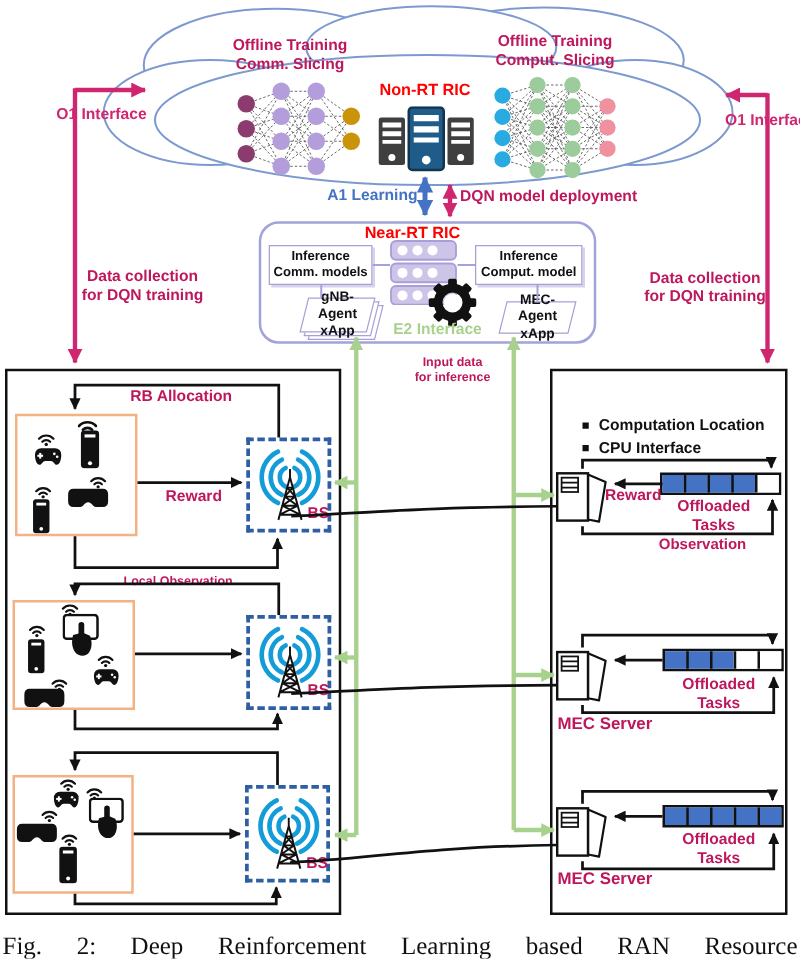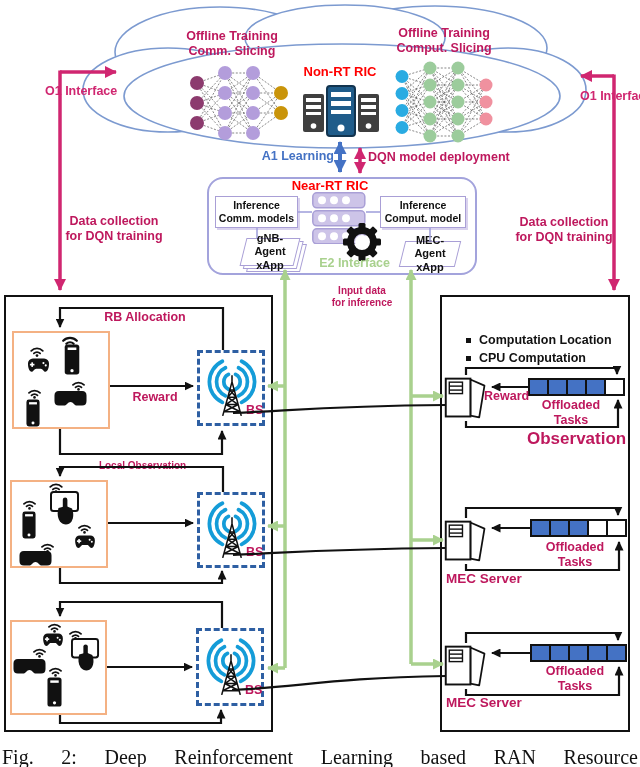--- a/index.html
+++ b/index.html
@@ -4,21 +4,21 @@
 <style>
   html,body{margin:0;padding:0;background:#fff;}
   #stage{position:relative;width:640px;height:767px;background:#fff;overflow:hidden;
          font-family:"Liberation Sans",sans-serif;color:#111;}
   svg.abs{position:absolute;pointer-events:none;}
   .lbl{position:absolute;font-weight:700;line-height:1.16;white-space:pre-line;text-align:center;color:#be185d;}
   .nowrap{white-space:nowrap;text-align:left;}
   .red{color:var(--red-title,#FF0000);}
   .magenta{color:var(--magenta-interface,#D02670);margin-top:33px;}
   .blue{color:var(--blue-a1,#4472C4);}
-  .green{color:var(--green-e2,#A9D18E);text-align:right;}
+  .green{color:var(--green-e2,#A9D18E);}
   .box{position:absolute;box-sizing:border-box;}
   .bigbox{border:2.5px solid #111;background:transparent;}
   .orangebox{border:2.5px solid var(--orange-device-box,#F4B183);background:#fff;}
   .bsbox{border:3.2px dashed var(--bs-dashed-border,#2E5FA3);background:transparent;}
   .nearrt{border:2px solid var(--near-rt-border,#A3A3DC);border-radius:16px;background:#fff;}
   .infbox{position:absolute;box-sizing:border-box;border:1.6px solid #A99FD6;background:#fff;
           box-shadow:2px 2px 0 #D9D2EE;display:flex;align-items:center;justify-content:center;
           font-weight:700;font-size:10.5px;line-height:1.25;white-space:pre-line;text-align:center;}
   .xapp{position:absolute;}
   .xapp .sheet{position:absolute;left:0;top:0;right:0;bottom:0;background:#fff;
@@ -397,37 +397,37 @@
   </div>
 
   <div class="box bigbox" style="left:440px;top:295px;width:190px;height:437px"></div>
 
   <div class="bullet-row" style="left:466px;top:333px">
     <span class="bullet-sq"></span>
     <span>Computation Location</span>
   </div>
   <div class="bullet-row" style="left:466px;top:351px">
     <span class="bullet-sq"></span>
-    <span>CPU Computation</span>
+    <span>CPU Interface</span>
   </div>
 
   <svg class="abs" width="44" height="48" style="left:444px;top:374px">
       <use href="#i-mecserver"></use>
     </svg>
   <div class="queue" style="left:528px;top:378px;width:97px;height:18px">
       <div class="cell filled"></div>
       <div class="cell filled"></div>
       <div class="cell filled"></div>
       <div class="cell filled"></div>
       <div class="cell"></div>
     </div>
   <div class="lbl nowrap" style="left:484px;top:389px;font-size:12.5px">Reward</div>
   <div class="lbl" style="left:537px;top:398px;width:68px;font-size:12.5px">Offloaded
 Tasks</div>
-  <div class="lbl nowrap" style="left:527px;top:429px;font-size:17px">Observation</div>
+  <div class="lbl nowrap" style="left:527px;top:429px;font-size:12px">Observation</div>
 
   <svg class="abs" width="44" height="48" style="left:444px;top:517px">
       <use href="#i-mecserver"></use>
     </svg>
   <div class="queue" style="left:530px;top:519px;width:97px;height:18px">
       <div class="cell filled"></div>
       <div class="cell filled"></div>
       <div class="cell filled"></div>
       <div class="cell"></div>
       <div class="cell"></div>

